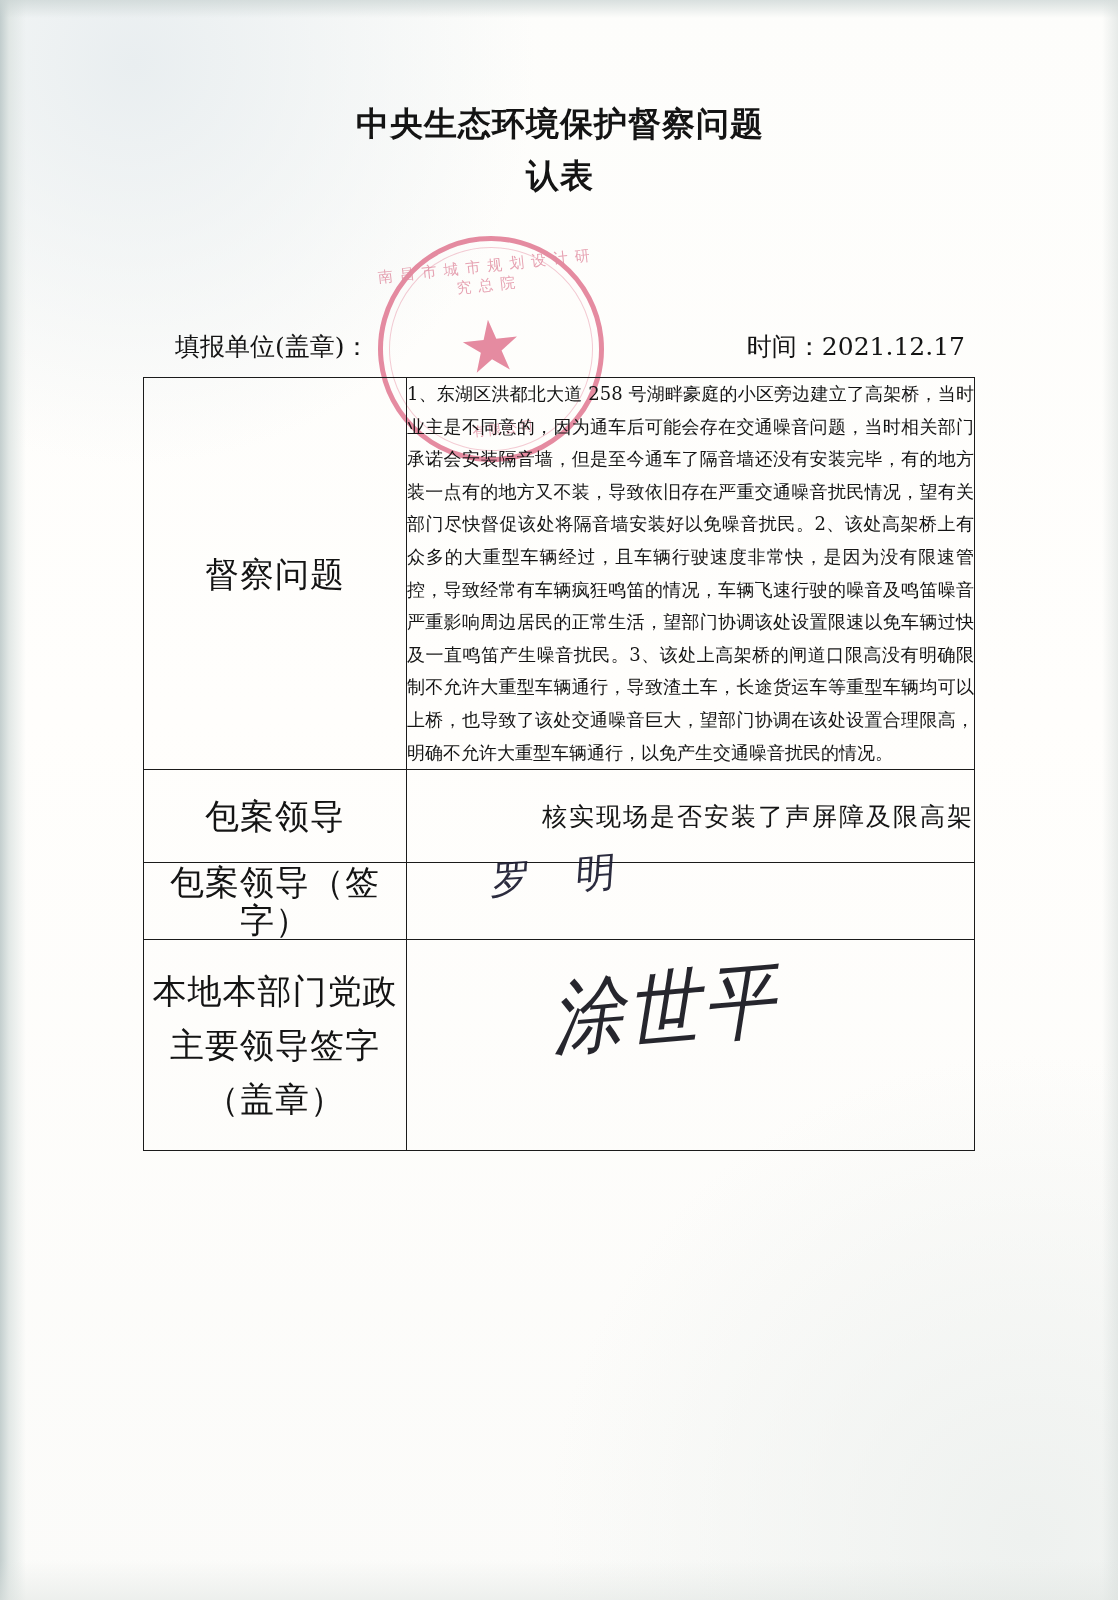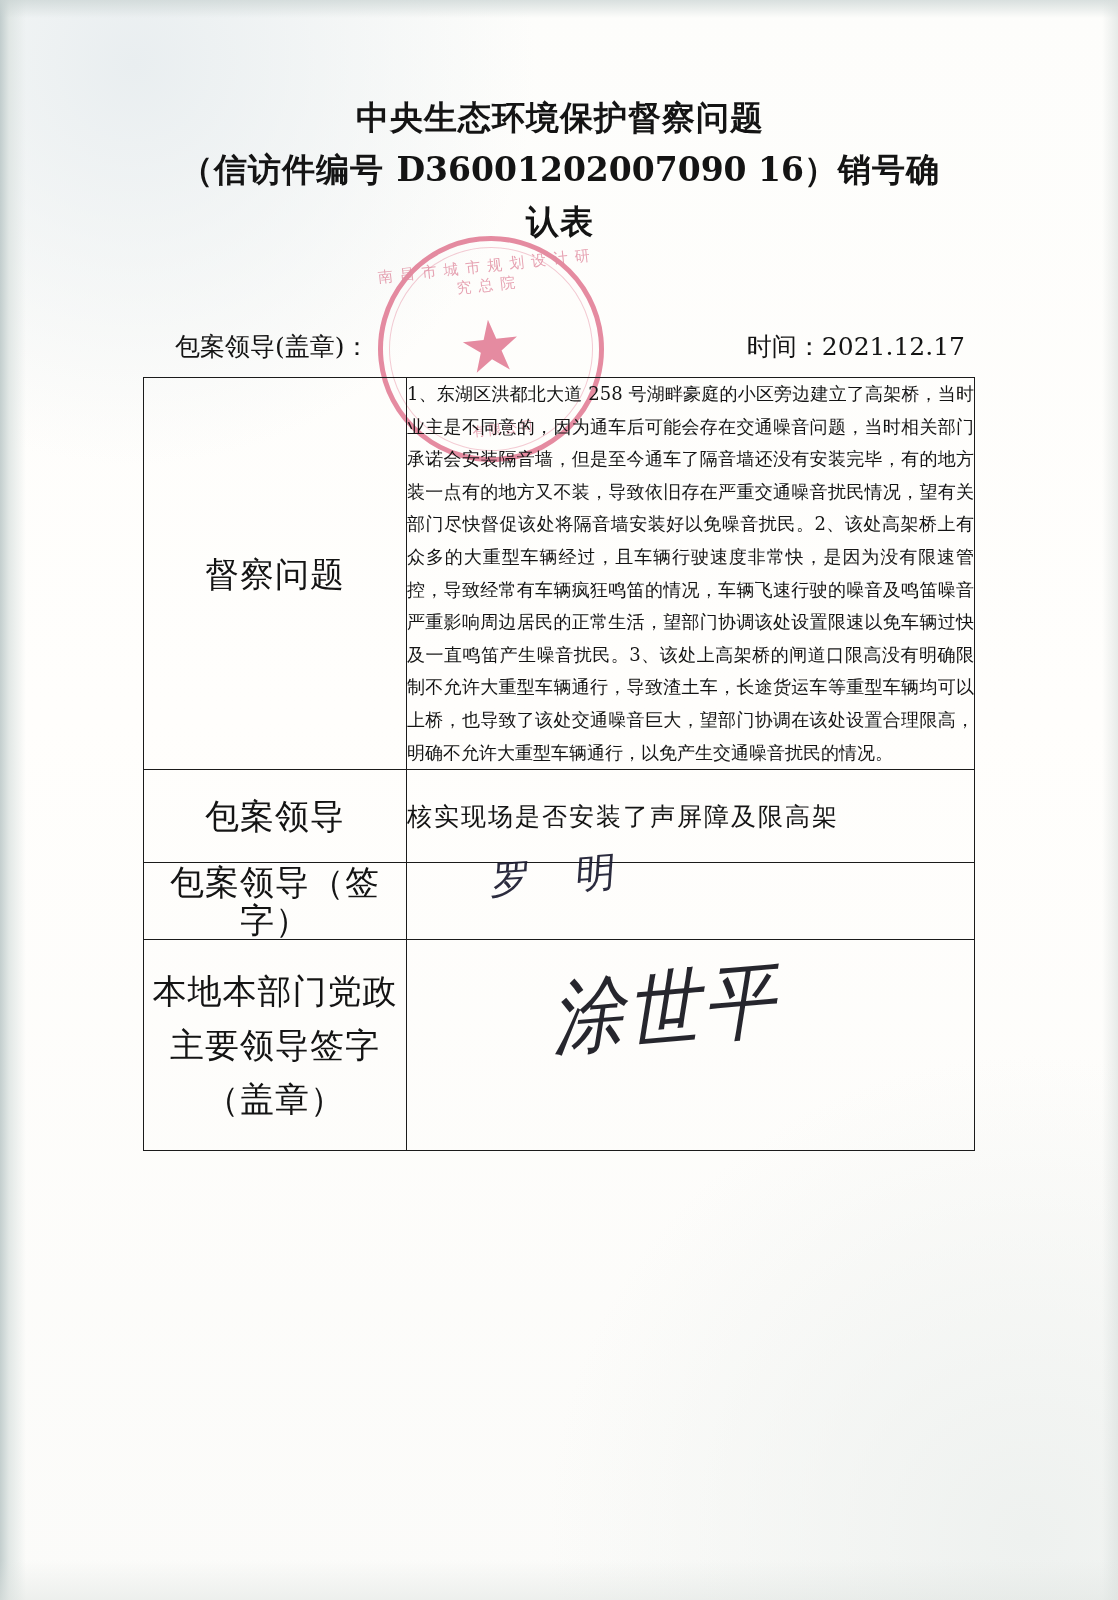--- a/index.html
+++ b/index.html
@@ -51,21 +51,21 @@
     position: absolute;
     left: 150px;
     top: 92px;
     width: 820px;
     text-align: center;
     font-weight: bold;
     font-size: 33px;
     line-height: 52px;
     letter-spacing: 1px;
   }
-  #title-line1 { display: block; }
+  #title-line1 { display: block; margin-top: 6px; }
   #title-line2 { display: block; }
   #title-line3 { display: block; }
   .code-inline { font-family: "DejaVu Serif", "Liberation Serif", serif; letter-spacing: 0px; }
 
   
   #meta-row {
     position: absolute;
     left: 175px;
     top: 330px;
     width: 790px;
@@ -163,21 +163,21 @@
     line-height: 33px;
     text-align: justify;
   }
   .row-problem .value-cell {
     font-size: 18px;
     line-height: 32.6px;
   }
   .row-goal .value-cell,
   .row-measure .value-cell {
     font-size: 25px;
-    text-align: left;
+    text-align: right;
     letter-spacing: 2px;
   }
   .row-goal td.label-cell,
   .row-measure td.label-cell { }
   .row-goal td { height: 92px; }
   .row-measure td { height: 168px; }
   .row-complete .value-cell {
     font-size: 19px;
     line-height: 34px;
     text-align: left;
@@ -217,33 +217,32 @@
 <body>
 
 <div id="paper"></div>
 <div id="edge-left"></div>
 <div id="edge-top"></div>
 <div id="edge-right"></div>
 <div id="edge-bottom"></div>
 
 <div id="title-block">
   <span id="title-line1">中央生态环境保护督察问题</span>
-  <span id="title-line2"><span>（信访件编号 </span><span class="code-inline">D36001202007090 16</span><span>）销号确</span></span>
   <span id="title-line3">认表</span>
 </div>
 
 <div id="seal">
   <div id="seal-inner"></div>
   <div id="seal-text-top">南昌市城市规划设计研究总院</div>
   <div id="seal-star">★</div>
   <div id="seal-text-bottom">有限公司</div>
 </div>
 
 <div id="meta-row">
-  <span id="unit-label">包案领导(盖章)：</span>
+  <span id="unit-label">填报单位(盖章)：</span>
   <span id="date-field">时间：2021.12.17</span>
 </div>
 
 <table id="form-table">
   <tbody>
     <tr class="row-problem">
       <td class="label-cell">督察问题</td>
       <td class="value-cell">1、东湖区洪都北大道 258 号湖畔豪庭的小区旁边建立了高架桥，当时业主是不同意的，因为通车后可能会存在交通噪音问题，当时相关部门承诺会安装隔音墙，但是至今通车了隔音墙还没有安装完毕，有的地方装一点有的地方又不装，导致依旧存在严重交通噪音扰民情况，望有关部门尽快督促该处将隔音墙安装好以免噪音扰民。2、该处高架桥上有众多的大重型车辆经过，且车辆行驶速度非常快，是因为没有限速管控，导致经常有车辆疯狂鸣笛的情况，车辆飞速行驶的噪音及鸣笛噪音严重影响周边居民的正常生活，望部门协调该处设置限速以免车辆过快及一直鸣笛产生噪音扰民。3、该处上高架桥的闸道口限高没有明确限制不允许大重型车辆通行，导致渣土车，长途货运车等重型车辆均可以上桥，也导致了该处交通噪音巨大，望部门协调在该处设置合理限高，明确不允许大重型车辆通行，以免产生交通噪音扰民的情况。</td>
     </tr>
     <tr class="row-goal">

